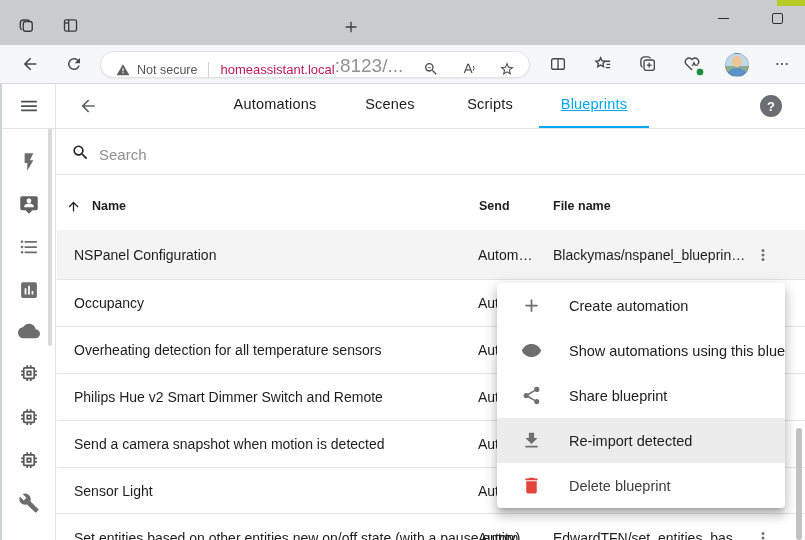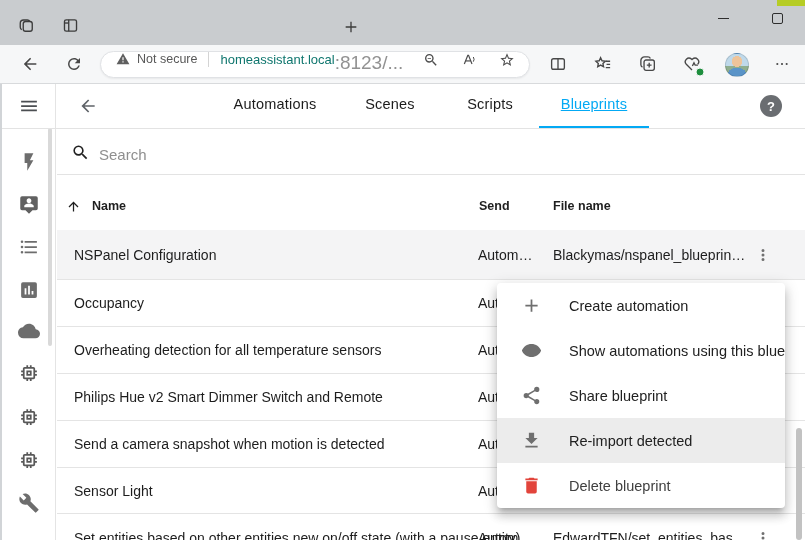--- a/index.html
+++ b/index.html
@@ -30,25 +30,25 @@
   .min-glyph { width:11px; height:0; border-top:1.6px solid #2e2e2e; display:block; }
   .max-glyph { width:11px; height:11px; border:1.6px solid #2e2e2e; border-radius:2px; display:block; }
 
   
   .toolbar { position:absolute; left:0; top:45px; width:805px; height:39px; background:#f6f7f8; border-bottom:1px solid #d8dadc; }
   .tb-icon { position:absolute; top:50%; transform:translate(-50%,-50%); color:#484848; }
   .omnibox {
     position:absolute; left:100px; top:6px; width:430px; height:27px;
     background:#fff; border:1px solid #e0e2e5; border-radius:14px;
     box-shadow:0 1px 2px rgba(0,0,0,.06);
-    display:flex; align-items:flex-start; padding:0 14px 0 15px;
+    display:flex; align-items:flex-end; padding:0 14px 0 15px;
   }
   .sec-label { font-size:12.5px; color:#585858; margin-left:7px; white-space:nowrap; }
   .omni-sep { width:1px; height:15px; background:#d4d4d4; margin:0 11px; }
-  .host { font-size:13px; color:#0f766e; white-space:nowrap; }
+  .host { font-size:13px; color:#be185d; white-space:nowrap; }
   .path { font-size:19px; color:#929292; white-space:nowrap; }
   .omni-right { margin-left:auto; display:flex; align-items:center; gap:22px; color:#4c4c4c; }
   .avatar {
     position:absolute; left:725px; top:8px; width:24px; height:24px; border-radius:50%;
     background:
       radial-gradient(circle at 50% 34%, #eec49a 0 29%, rgba(0,0,0,0) 30%),
       radial-gradient(ellipse 42% 30% at 50% 92%, #5a94c8 0 99%, rgba(0,0,0,0) 100%),
       linear-gradient(#bfd9ea 0 55%, #8fae8f 55% 100%);
     border:1px solid rgba(0,0,0,.12);
   }

